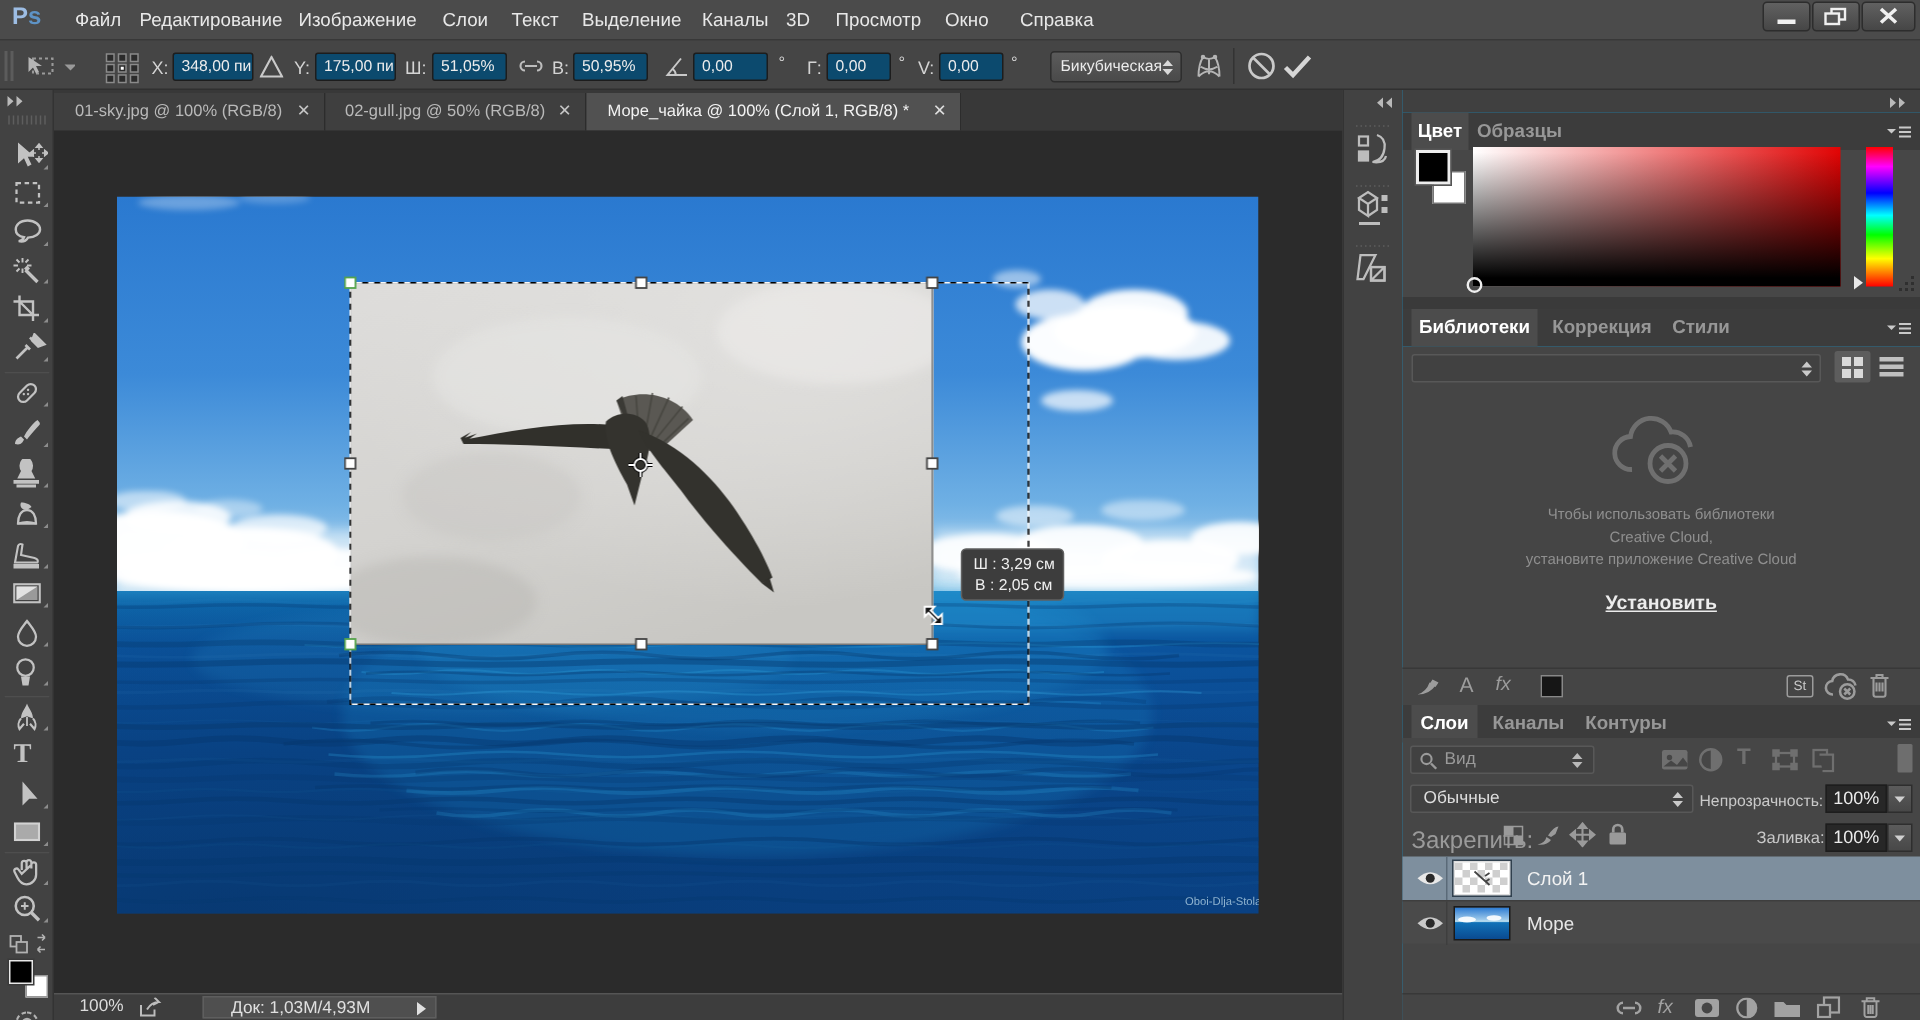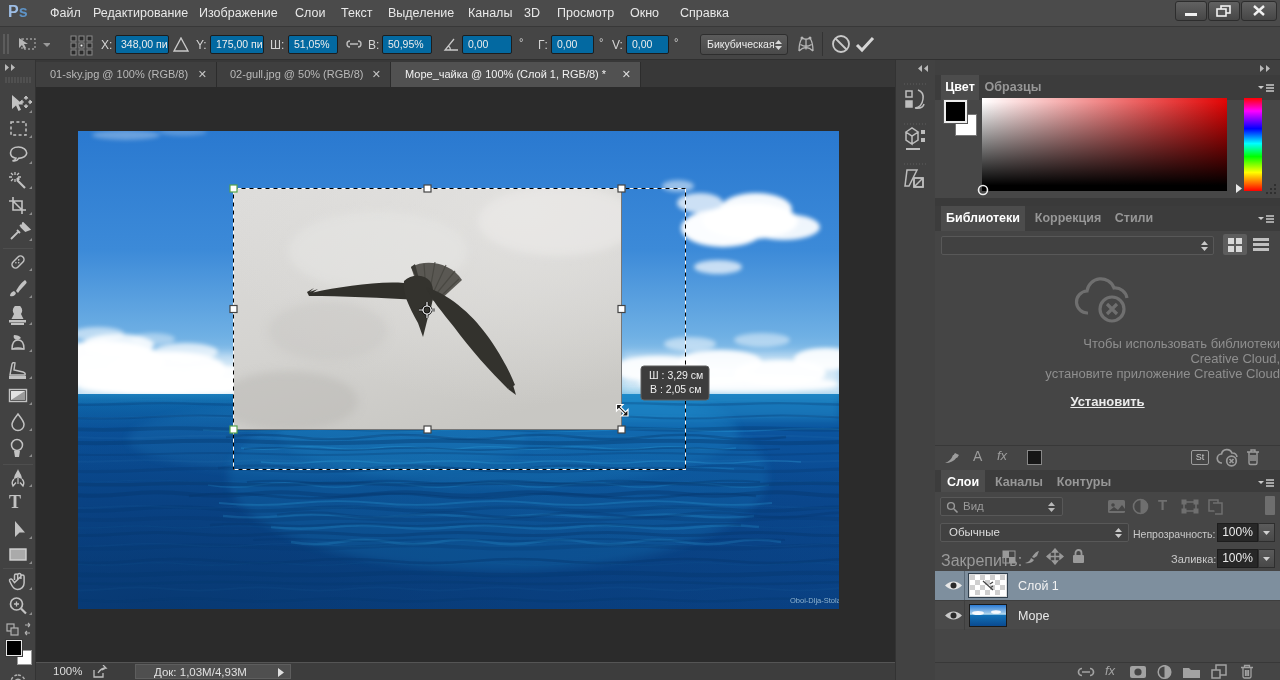--- a/index.html
+++ b/index.html
@@ -8,21 +8,21 @@
   .abs { position:absolute; }
   #root { position:relative; width:1280px; height:680px; }
   
   #menubar { left:0; top:0; width:1280px; height:27px; background:#4b4b4b; border-bottom:1px solid #383838; }
   .mi { position:absolute; top:6px; font-size:12.5px; color:#e8e8e8;text-align:center; }
   
   .winbtn { position:absolute; top:1px; height:20px; background:linear-gradient(#616161,#464646);
     border:1px solid #2d2d2d; border-radius:3px; color:#efefef; text-align:center; }
   
   #optbar { left:0; top:28px; width:1280px; height:32px; background:#454545; border-bottom:1px solid #303030; }
-  .fld { position:absolute; top:7px; height:19px; background:#0369a1; border:1px solid #1d1d1d;
+  .fld { position:absolute; top:7px; height:19px; background:#0c4a6e; border:1px solid #1d1d1d;
     border-radius:2px; color:#ececec; font-size:10.5px; line-height:17px; padding-left:5px; white-space:nowrap; }
   .olbl { position:absolute; top:10px; font-size:12px; color:#d4d4d4; }
   .deg { position:absolute; top:8px; font-size:11px; color:#d4d4d4; }
   
   #toolbar { left:0; top:60px; width:36px; height:620px; background:#424242; border-right:1px solid #333; }
   .tsep { position:absolute; left:3px; width:30px; height:1px; background:#363636; border-bottom:1px solid #4e4e4e; }
   
   #tabbar { left:36px; top:60px; width:859px; height:27px; background:#383838; }
   .dtab { position:absolute; top:2px; height:25px; font-size:11px; line-height:25px; border-right:1px solid #2c2c2c; }
   
@@ -594,21 +594,21 @@
           </svg>
       </div>
 
       <svg class="abs" style="left:135px;top:44px;" width="62" height="52">
         <g fill="none" stroke="#6f6f6f" stroke-width="3.2">
           <path d="M18 38 a11 11 0 0 1 -1 -22 a14 14 0 0 1 27 -3 a12 12 0 0 1 13 10"></path>
           <circle cx="42" cy="34" r="12"></circle>
           <path d="M37 29 l10 10 M47 29 l-10 10"></path>
         </g>
       </svg>
-      <div class="abs" style="left:0;top:105px;width:345px;text-align:right;font-size:13px;color:#8f8f8f;line-height:15px;">Чтобы использовать библиотеки<br>Creative Cloud,<br>установите приложение Creative Cloud</div>
+      <div class="abs" style="left:0;top:105px;width:345px;text-align:center;font-size:10px;color:#8f8f8f;line-height:15px;">Чтобы использовать библиотеки<br>Creative Cloud,<br>установите приложение Creative Cloud</div>
       <div class="abs" style="left:0;top:163px;width:345px;text-align:center;font-size:13px;color:#ececec;font-weight:bold;text-decoration:underline;">Установить</div>
     </div>
     <div class="abs" style="left:0;top:385px;width:345px;height:25px;background:#454545;border-top:1px solid #383838;">
       <svg class="abs" style="left:8px;top:4px;" width="20" height="16">
           <path d="M2 13 q6 -2 8 -8 l4 2 q-4 6 -12 6 z M12 3 l4 2 l-2 3 l-4 -2 z" fill="#9c9c9c"></path>
         </svg>
       <div class="abs" style="left:38px;top:2px;font-size:14px;color:#9c9c9c;">А</div>
       <div class="abs" style="left:62px;top:2px;font-size:13px;font-style:italic;color:#9c9c9c;">fx</div>
       <div class="abs" style="left:92px;top:4px;width:15px;height:15px;background:#161616;border:1px solid #888;"></div>
       <div class="abs" style="left:256px;top:4px;width:18px;height:15px;border:1.5px solid #9c9c9c;border-radius:2px;color:#c9c9c9;font-size:9px;text-align:center;line-height:13px;">St</div>

